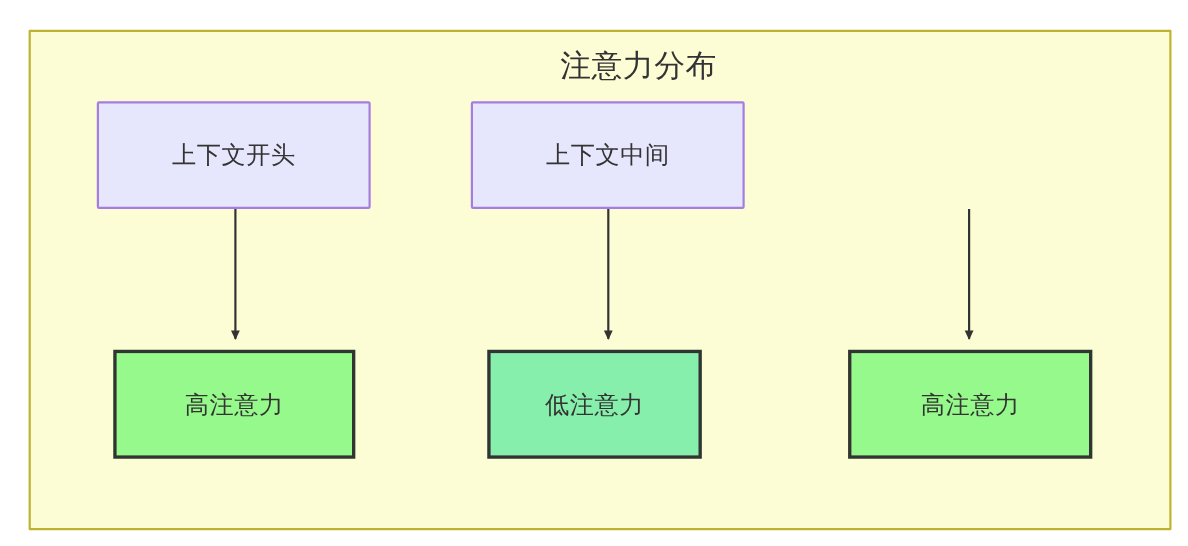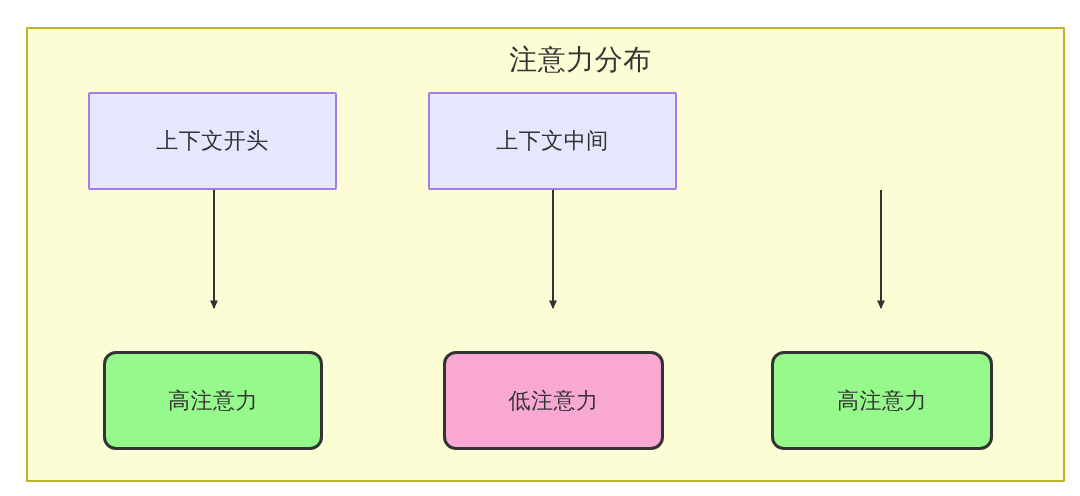--- a/index.html
+++ b/index.html
@@ -72,35 +72,34 @@
   #ctx-1 { left: 428px; width: 249px; }
   #ctx-2 { left: 760px; width: 249px; }
 
   
   .res-node {
     position: absolute;
     top: 318px;
     height: 99px;
     box-sizing: border-box;
     border: 3px solid #333333;
-    border-radius: 13px;
+    border-radius: 0;
     display: flex;
     align-items: center;
     justify-content: center;
-    margin-top: 33px;
   }
   .res-node .node-label {
     font-size: 22px;
     color: #333333;
     white-space: nowrap;
     letter-spacing: 0.5px;
   }
 
   #res-0 { left: 103px; width: 220px; background: #96f98b; }
-  #res-1 { left: 443px; width: 221px; background: #f9a8d4; }
+  #res-1 { left: 443px; width: 195px; background: #86efac; }
   #res-2 { left: 771px; width: 222px; background: #96f98b; }
 
   
   .edge-layer {
     position: absolute;
     left: 0;
     top: 0;
     width: 1080px;
     height: 496px;
     pointer-events: none;

